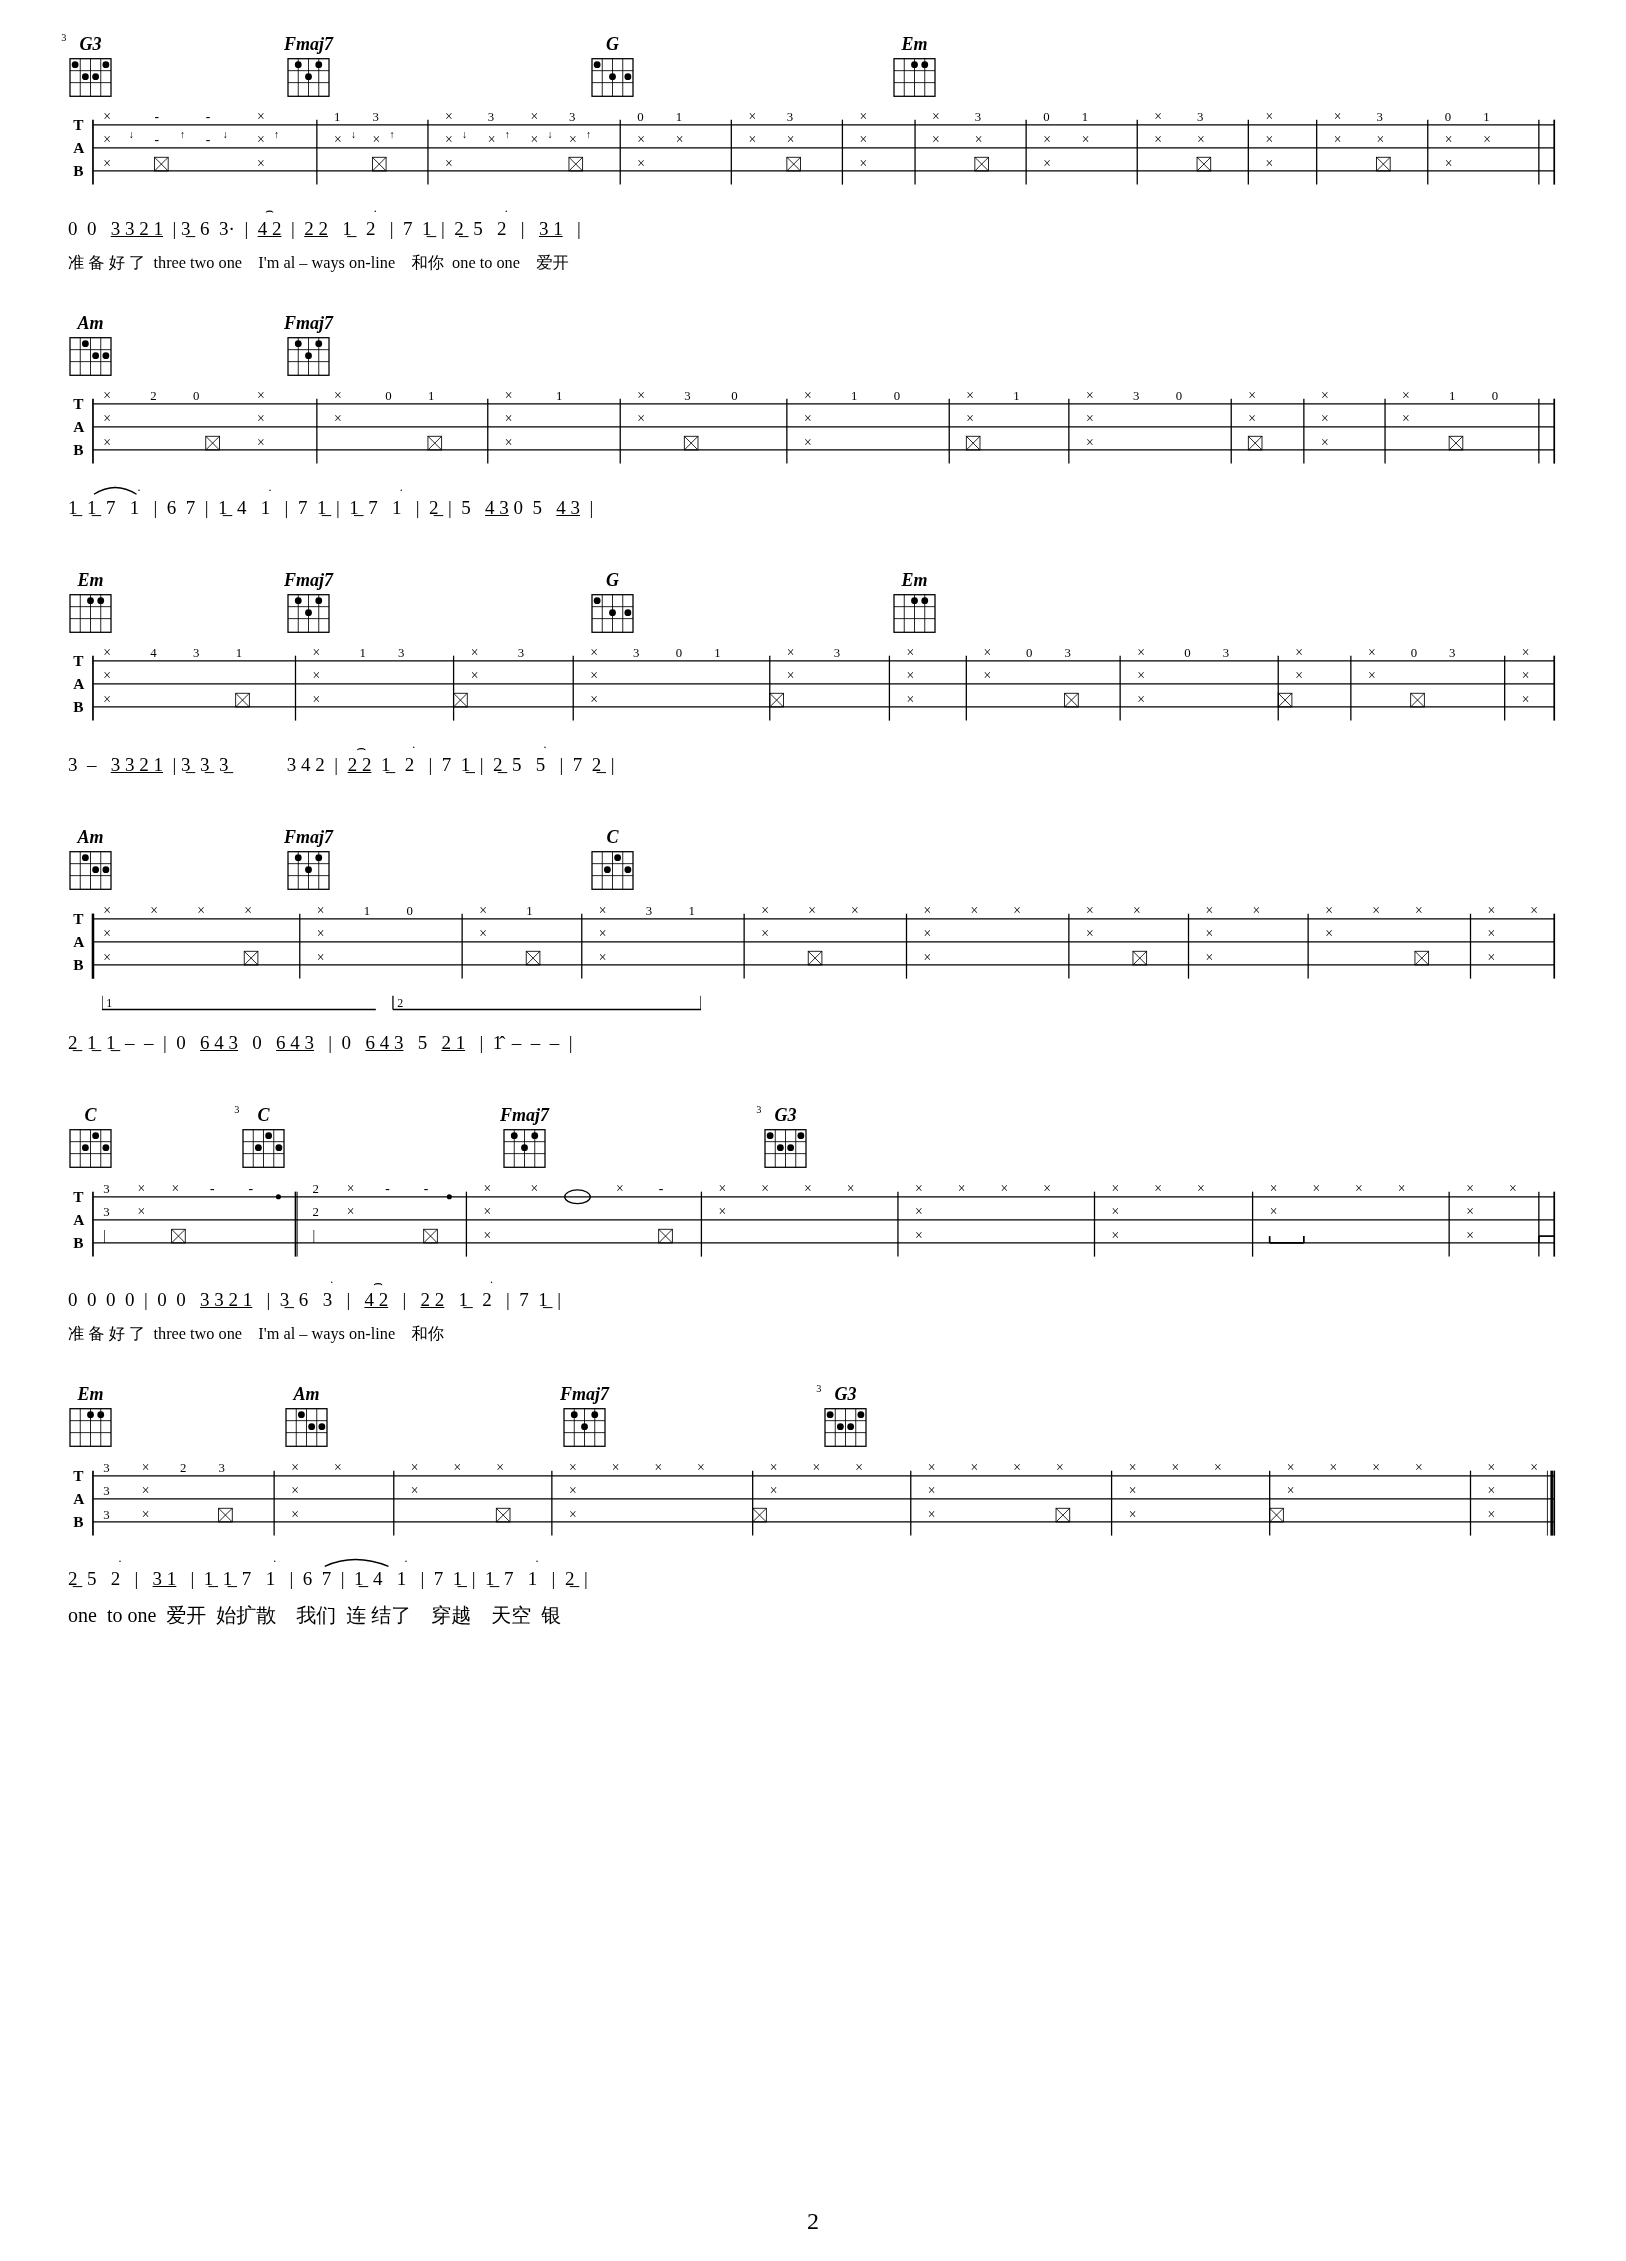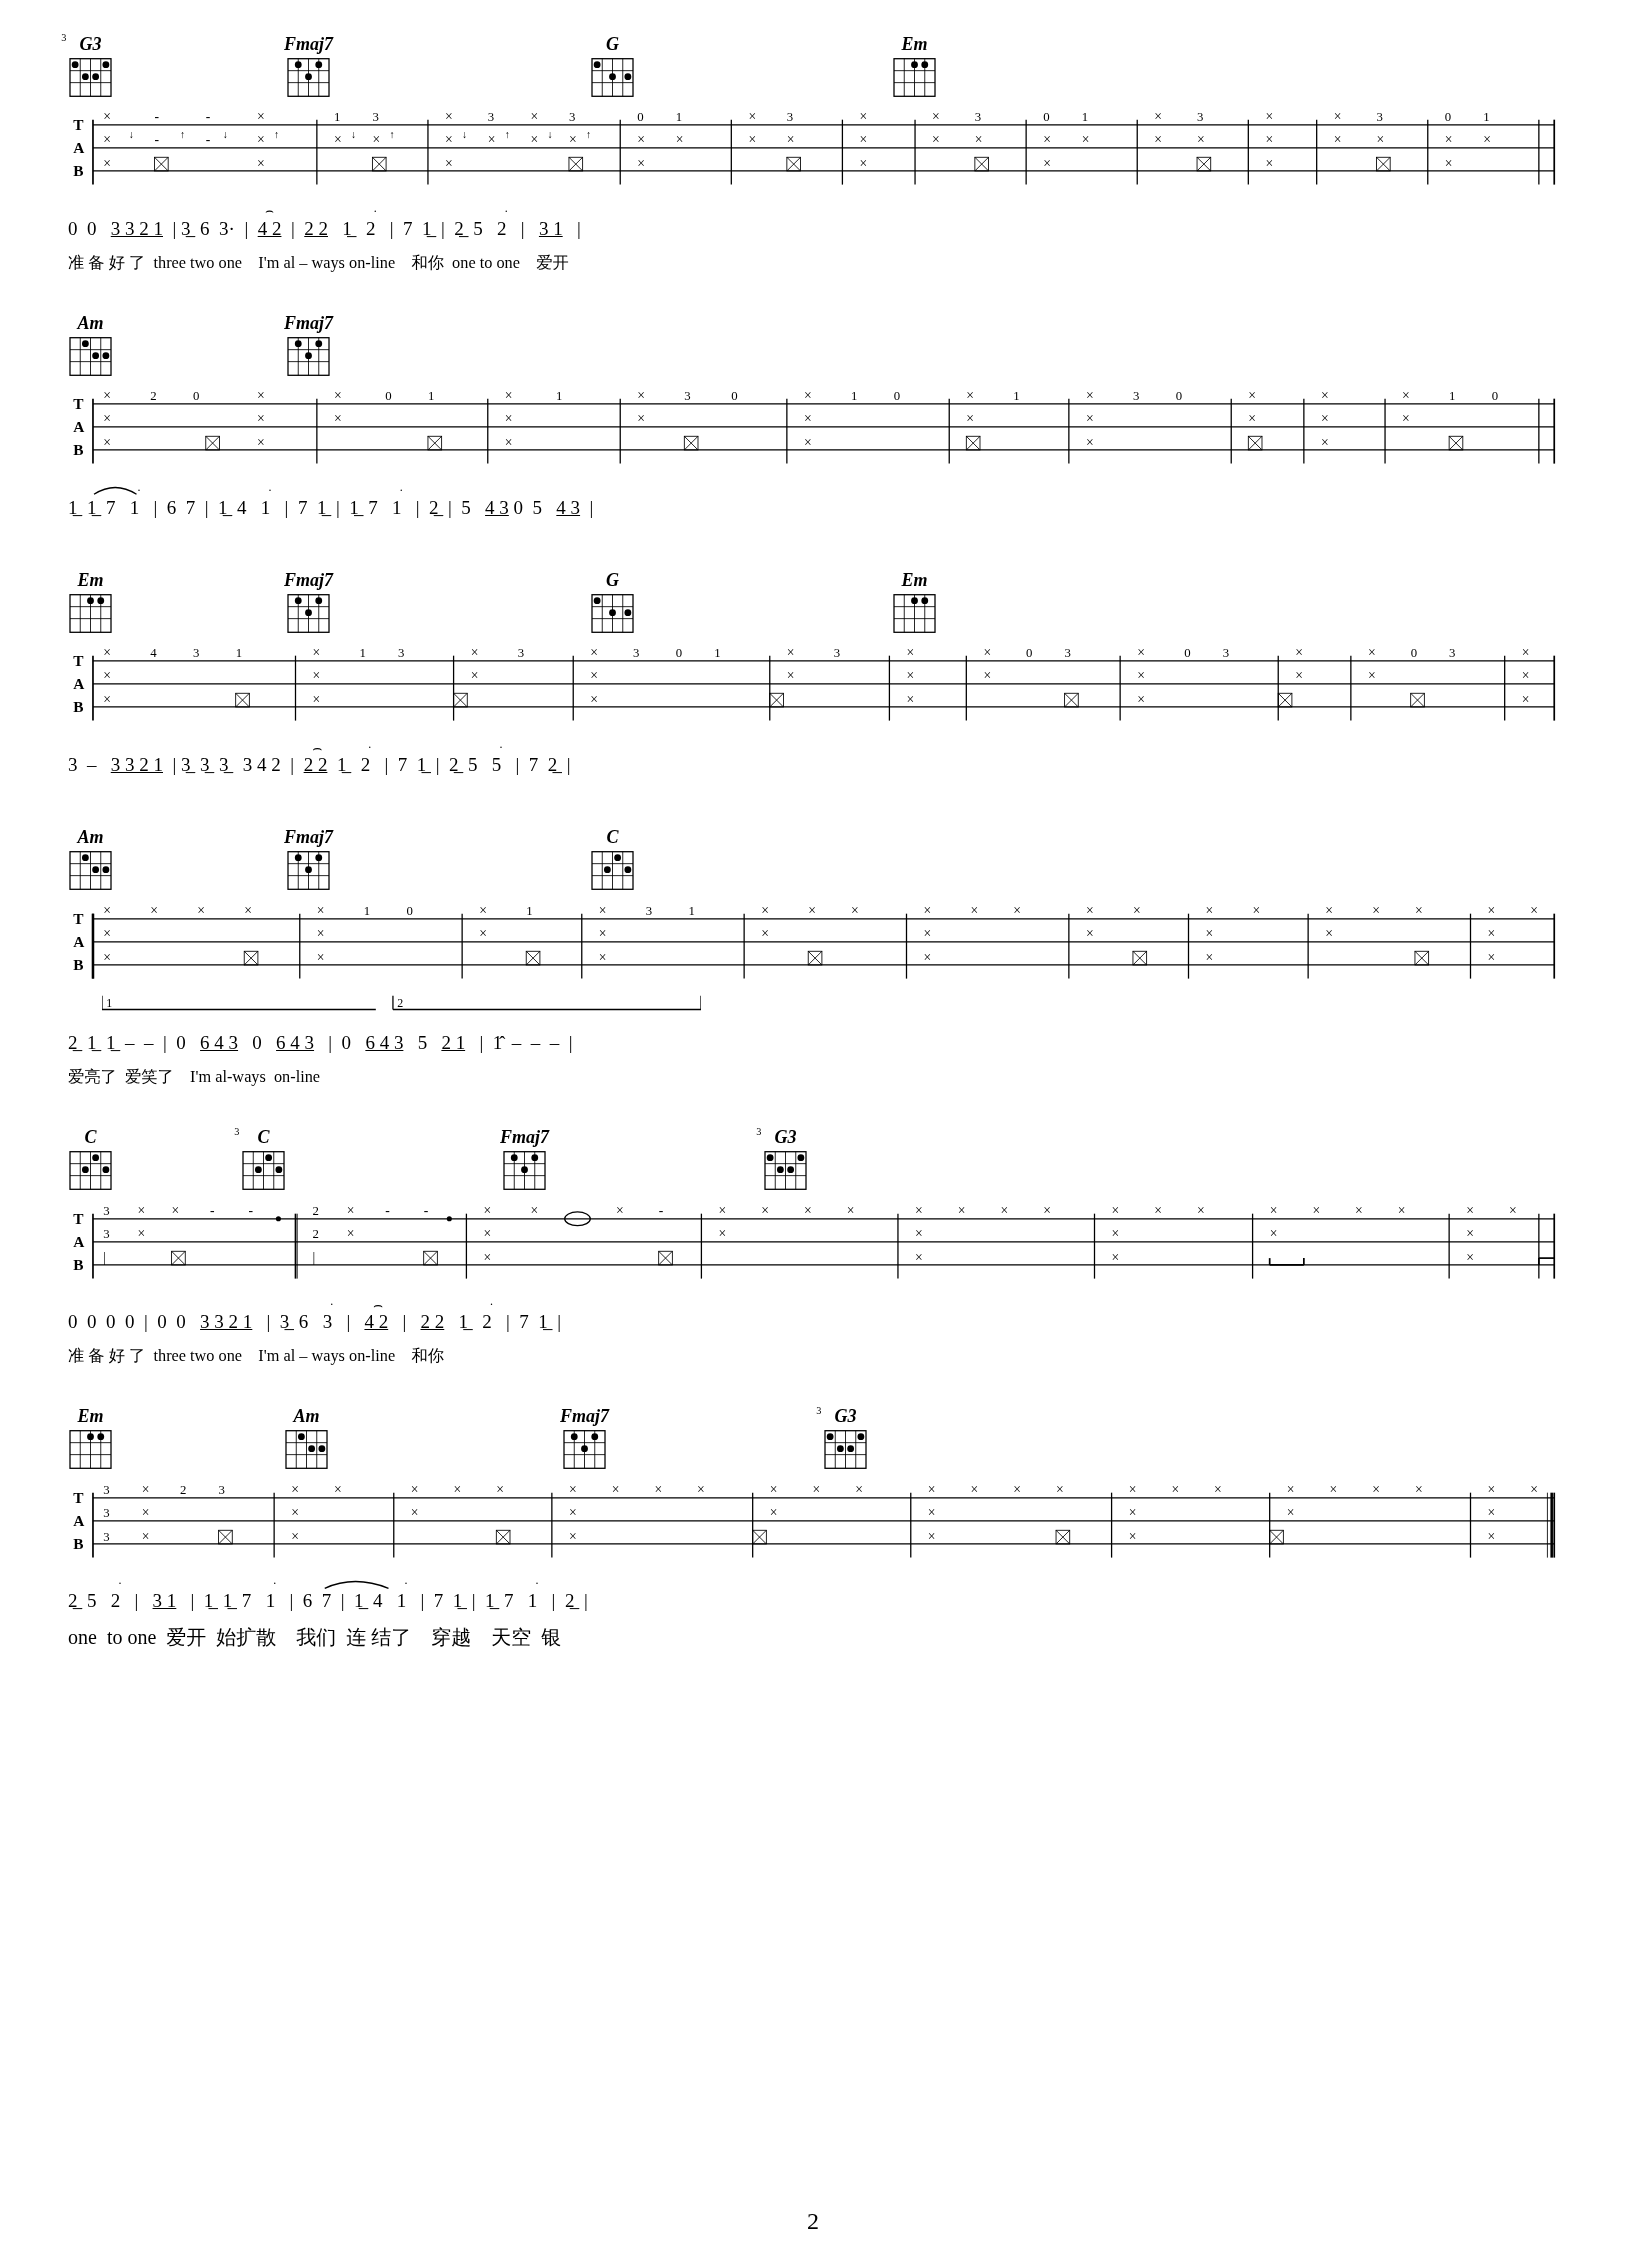--- a/index.html
+++ b/index.html
@@ -572,21 +572,21 @@
         <rect x="1570" y="60" width="16" height="16" fill="none" stroke="#000" stroke-width="1"></rect>
         <line x1="1570" y1="60" x2="1586" y2="76" stroke="#000" stroke-width="1"></line>
         <line x1="1586" y1="60" x2="1570" y2="76" stroke="#000" stroke-width="1"></line>
       </svg>
     </div>
 
     <div style="font-size:19px; font-family:'Times New Roman',serif; line-height:2.5; margin-top:4.3px; white-space:nowrap;">
       <span>3&nbsp;&nbsp;–&nbsp;&nbsp;</span>
       <span style="text-decoration:underline;">3&nbsp;3&nbsp;2&nbsp;1</span>
       <span>&nbsp;|&nbsp;3̲&nbsp;&nbsp;3̲&nbsp;&nbsp;3̲&nbsp;&nbsp;</span>
-      <span style="">3&nbsp;4&nbsp;2</span>
+      <span style="margin-left:44px;">3&nbsp;4&nbsp;2</span>
       <span>&nbsp;|&nbsp;</span>
       <span style="position:relative; display:inline-block;">
         <span style="position:absolute; top:-12px; left:8.6px; font-size:15.4px;">⌢</span>
         <span style="text-decoration:underline;">2&nbsp;2</span>
       </span>
       <span>&nbsp;1̲&nbsp;&nbsp;</span>
       <span style="position:relative; display:inline-block;">2<span style="position:absolute; top:-8.6px; right:-1.7px; font-size:12px;">·</span></span>
       <span>&nbsp;&nbsp;|&nbsp;&nbsp;7&nbsp;&nbsp;1̲&nbsp;&nbsp;|&nbsp;&nbsp;2̲&nbsp;&nbsp;5&nbsp;&nbsp;</span>
       <span style="position:relative; display:inline-block;">5<span style="position:absolute; top:-8.6px; right:-1.7px; font-size:12px;">·</span></span>
       <span>&nbsp;&nbsp;|&nbsp;&nbsp;7&nbsp;&nbsp;2̲&nbsp;&nbsp;|</span>
@@ -739,23 +739,20 @@
     <div style="font-size:19px; font-family:Liberation Serif, serif; line-height:2.5; margin-top:4.3px; white-space:nowrap;">
       <span>2̲&nbsp;&nbsp;1̲&nbsp;&nbsp;1̲&nbsp;&nbsp;–&nbsp;&nbsp;–&nbsp;&nbsp;|&nbsp;&nbsp;0&nbsp;&nbsp;</span>
       <span style="text-decoration:underline;">6&nbsp;4&nbsp;3</span>
       <span>&nbsp;&nbsp;0&nbsp;&nbsp;</span>
       <span style="text-decoration:underline;">6&nbsp;4&nbsp;3</span>
       <span>&nbsp;&nbsp;|&nbsp;&nbsp;0&nbsp;&nbsp;</span>
       <span style="text-decoration:underline;">6&nbsp;4&nbsp;3</span>
       <span>&nbsp;&nbsp;5&nbsp;&nbsp;</span>
       <span style="text-decoration:underline;">2&nbsp;1</span>
       <span>&nbsp;&nbsp;|&nbsp;&nbsp;1̂&nbsp;&nbsp;–&nbsp;&nbsp;–&nbsp;&nbsp;–&nbsp;&nbsp;|</span>
-    </div>
-    <div style="font-size:16.3px; font-family:'SimSun',serif; white-space:nowrap;">
-      <span>爱亮了&nbsp;&nbsp;爱笑了&nbsp;&nbsp;&nbsp;&nbsp;I'm al-ways&nbsp;&nbsp;on-line</span>
     </div>
   </div>
 
   <div class="full-section">
     <div class="chord-row" style="margin-bottom:8.6px; display:flex; align-items:flex-start;">
       <div class="chord-box" style="margin-right:128px;">
         <div class="cname">C</div>
         <svg width="45" height="41" viewBox="0 0 52 48">
           <rect x="2" y="2" width="48" height="44" fill="none" stroke="#000" stroke-width="1.5"></rect>
           <line x1="2" y1="16" x2="50" y2="16" stroke="#000" stroke-width="1"></line>

